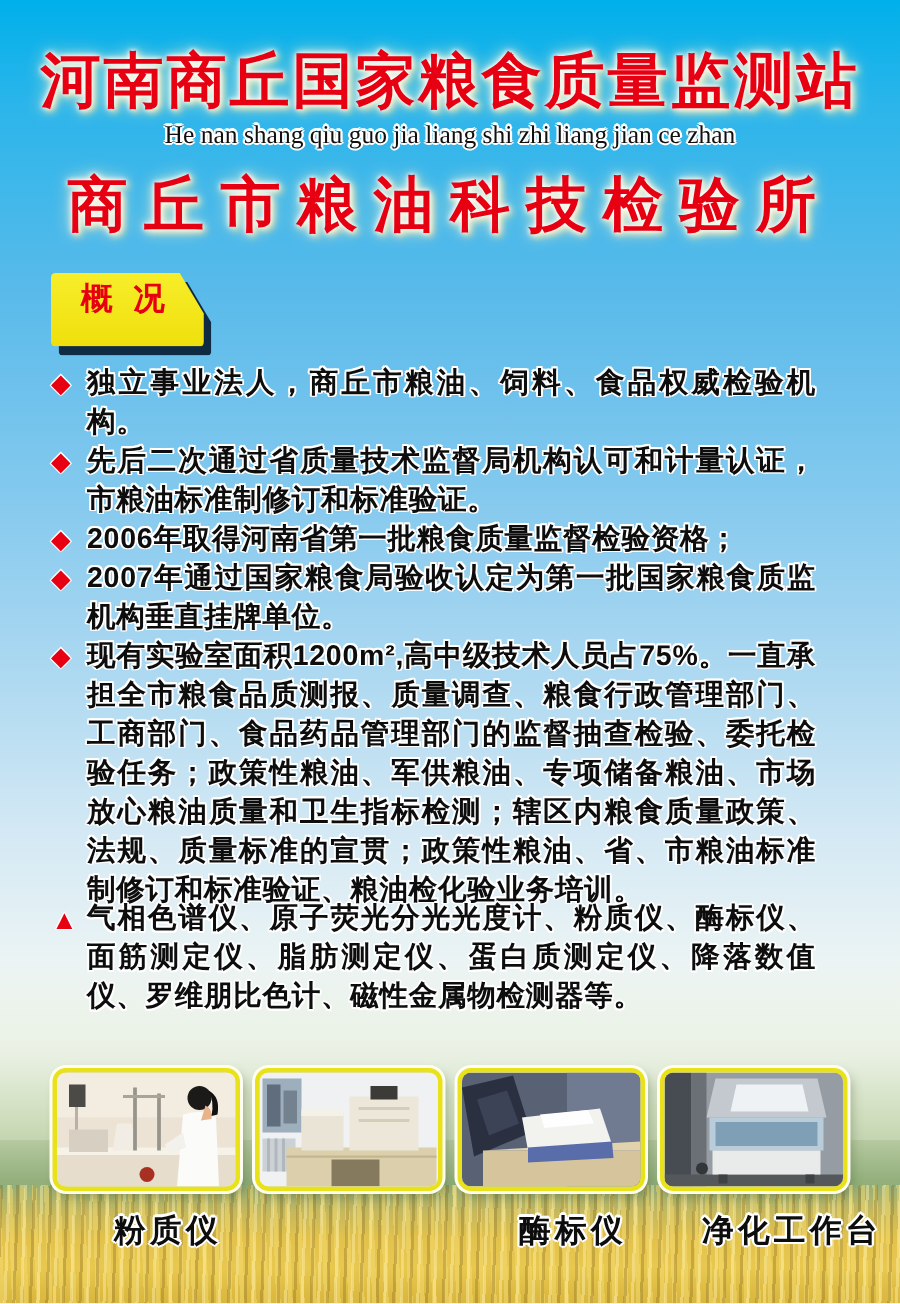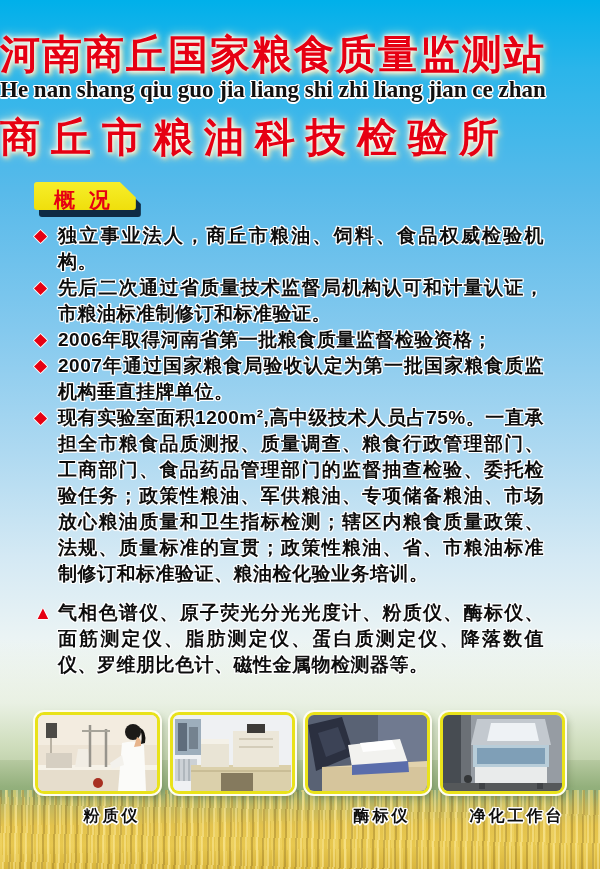--- a/index.html
+++ b/index.html
@@ -29,51 +29,51 @@
       repeating-linear-gradient(92deg,
         rgba(122,94,28,.30) 0 2px, rgba(0,0,0,0) 2px 5px,
         rgba(255,240,170,.45) 5px 7px, rgba(0,0,0,0) 7px 11px),
       repeating-linear-gradient(88deg,
         rgba(244,218,110,.5) 0 3px, rgba(0,0,0,0) 3px 8px),
       linear-gradient(180deg,
         rgba(147,176,124,.9) 0%, #c4b85e 22%, #e3c24c 45%,
         #e8c84f 70%, #d9b63e 100%);
   }
   
-  .hdr{position:absolute;left:0;right:0;top:32px;text-align:left;}
+  .hdr{position:absolute;left:0;right:0;top:32px;text-align:center;}
   .title-cn{
     margin:0;color:#e60012;font-weight:bold;
     font-size:40px;line-height:44px;letter-spacing:2px;
     text-shadow:0 0 3px #fff,0 0 6px #fff,0 0 12px #fff4c2,2px 2px 5px #f2dc8c;
     white-space:nowrap;
   }
   .title-cn.second{font-size:40px;letter-spacing:11px;margin-top:14px;}
   .pinyin{
-    margin-top:3px;color:#101010;font-weight:bold;
+    margin-top:3px;color:#101010;font-weight:normal;
     font-family:"Liberation Serif","DejaVu Serif",serif;
-    font-size:23px;line-height:22px;white-space:nowrap;
+    font-size:17px;line-height:22px;white-space:nowrap;
     text-shadow:-1.5px 0 #fff,1.5px 0 #fff,0 -1.5px #fff,0 1.5px #fff,
       -1px -1px #fff,1px -1px #fff,-1px 1px #fff,1px 1px #fff;
   }
   .pinyin.second{word-spacing:13px;letter-spacing:1px;}
   
   .badge-wrap{position:relative;display:inline-block;}
   .badge-shadow{
     position:absolute;left:5px;top:6px;right:-5px;bottom:-6px;
     background:#0f2b44;
     clip-path:polygon(0 0,calc(100% - 16px) 0,100% 55%,100% 100%,0 100%);
     border-radius:3px;
   }
   .badge-face{
     position:relative;display:inline-block;
     background:linear-gradient(180deg,#f7ee2a,#efdf0c);
     clip-path:polygon(0 0,calc(100% - 16px) 0,100% 55%,100% 100%,0 100%);
     border-radius:3px;
     color:#e60012;font-weight:bold;font-size:21px;line-height:21px;
-    padding:7px 22px 0 20px;letter-spacing:4px;white-space:nowrap;
+    padding:7px 22px 21px 20px;letter-spacing:4px;white-space:nowrap;
   }
   
   .sec{position:absolute;left:34px;width:510px;}
   .sec.overview{top:182px;}
   .sec.equipment{top:586px;}
   .blist{margin:12px 0 0 0;padding:0;list-style:none;}
   .bitem{
     position:relative;padding-left:24px;margin:0;
     color:#0d0d0d;font-weight:bold;font-size:19px;line-height:26px;
     text-align:justify;letter-spacing:.5px;
@@ -93,21 +93,21 @@
   }
   .photo-fig{margin:0;width:127px;text-align:center;}
   .photo{
     width:119px;height:76px;border:3px solid #e9e21a;border-radius:9px;
     overflow:hidden;background:#ddd;margin:0 auto;
     box-shadow:0 0 0 2px #fdfdf2, 3px 4px 7px rgba(60,80,40,.35);
   }
   .photo svg{display:block;width:100%;height:100%;}
   .photo-cap{
     display:block;margin-top:12px;
-    color:#0d0d0d;font-weight:bold;font-size:16px;letter-spacing:3px;
+    color:#0d0d0d;font-weight:bold;font-size:21px;letter-spacing:3px;
     text-shadow:-1.5px 0 #fff,1.5px 0 #fff,0 -1.5px #fff,0 1.5px #fff,
       -1px -1px #fff,1px -1px #fff,-1px 1px #fff,1px 1px #fff;
     white-space:nowrap;
     padding-left:29px;
   }
 </style>
 </head>
 <body>
 
 <div class="poster">

